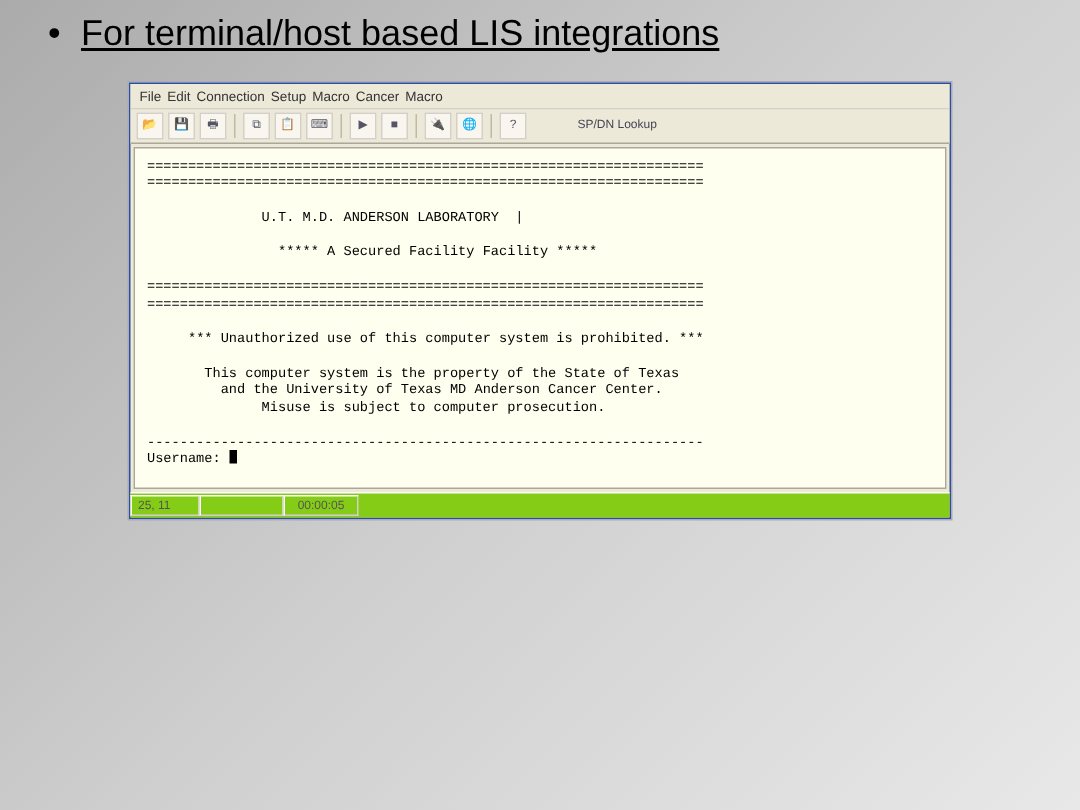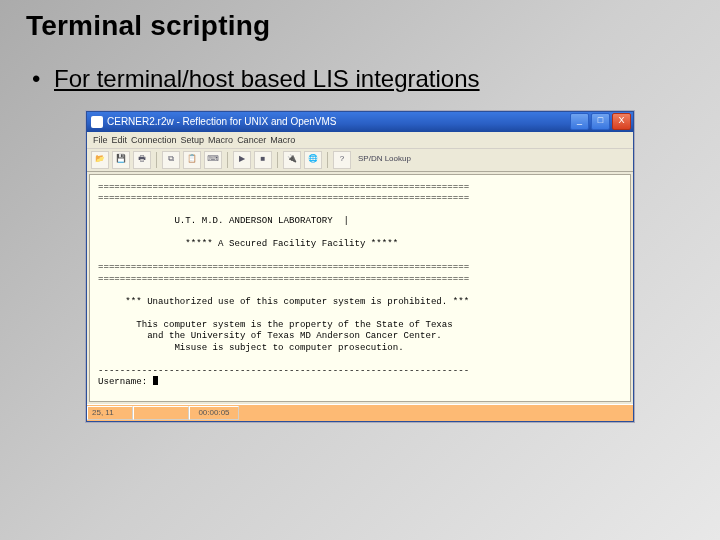--- a/index.html
+++ b/index.html
@@ -119,21 +119,21 @@
   .tool {
     width: 16px; height: 16px;
     background: #f8f6ee;
     border: 1px solid #d4d0c8;
     font-size: 8px;
     line-height: 14px;
     text-align: center;
     color: #556;
   }
   .tool.sep { width: 1px; border: none; background: #bdbaa8; margin: 0 2px; }
-  .tool.wide { width: auto; padding: 0 4px; font-size: 8px; color: #445; background: transparent; border: none; }
+  .tool.wide { width: auto; padding: 0 4px; font-size: 8px; color: #445; background: transparent; border: none; margin-left: 27px; }
   .term {
     background: #fffff0;
     height: 228px;
     box-sizing: border-box;
     border: 1px solid #aca899;
     margin: 2px;
     padding: 6px 8px 4px 8px;
     overflow: hidden;
   }
   .term pre {
@@ -145,21 +145,21 @@
     white-space: pre;
   }
   .term .cursor {
     display: inline-block;
     width: 5px; height: 9px;
     background: #000;
     vertical-align: -1px;
   }
   .statusbar {
     height: 16px;
-    background: #fdba74;
+    background: #84cc16;
     border-top: 1px solid #fff;
     display: flex;
     align-items: center;
     font-size: 8px;
     font-family: Tahoma, Arial, sans-serif;
     color: #555;
   }
   .sb-cell {
     height: 14px;
     border: 1px solid #d4d0c8;
@@ -171,38 +171,28 @@
   }
   .sb-cell.pos { width: 46px; }
   .sb-cell.host { flex: 1; }
   .sb-cell.blank { width: 56px; }
   .sb-cell.time { width: 50px; text-align: center; }
 </style>
 </head>
 <body>
 
 <div class="slide">
-  <div class="title">Terminal scripting</div>
 
   <ul class="bullets">
     <li>For terminal/host based LIS integrations</li>
   </ul>
 
   <div class="window-wrap">
     <div class="win">
 
-      <div class="titlebar">
-        <div class="tb-icon"></div>
-        <div class="tb-text">CERNER2.r2w - Reflection for UNIX and OpenVMS</div>
-        <div class="tb-btns">
-          <div class="tb-btn">_</div>
-          <div class="tb-btn">□</div>
-          <div class="tb-btn close">X</div>
-        </div>
-      </div>
 
       <div class="menubar">
         <span>File</span>
         <span>Edit</span>
         <span>Connection</span>
         <span>Setup</span>
         <span>Macro</span>
         <span>Cancer</span>
         <span>Macro</span>
       </div>

